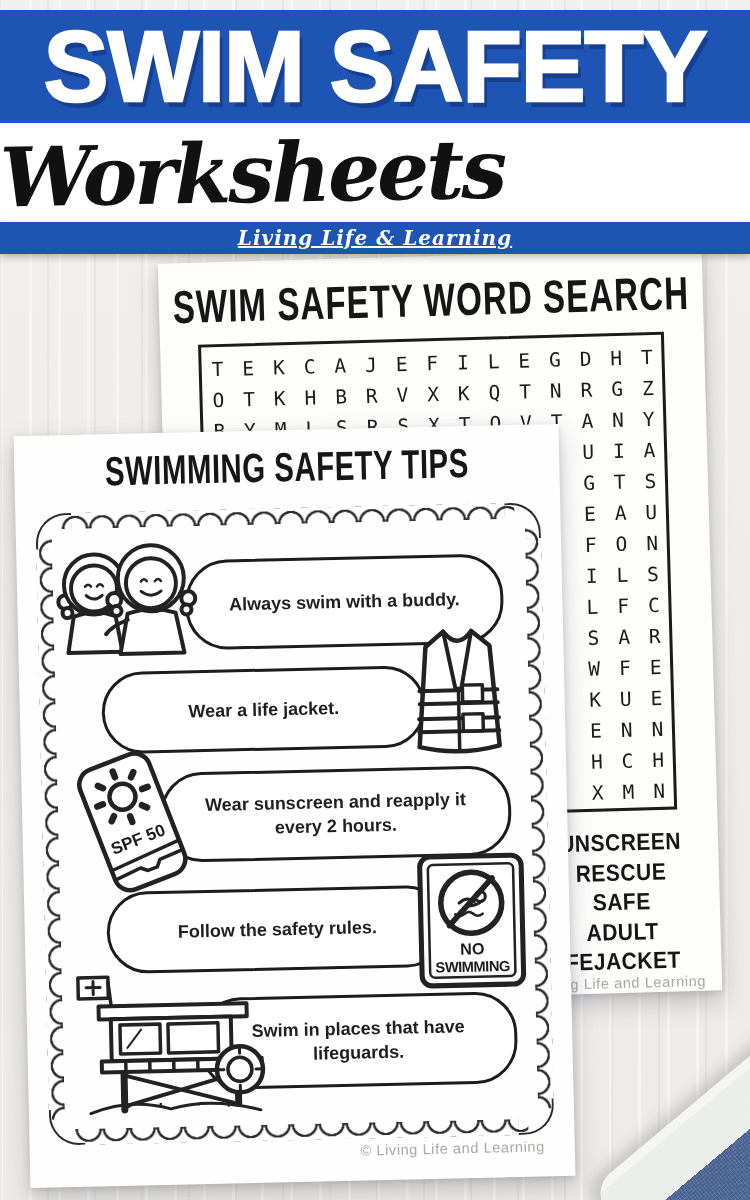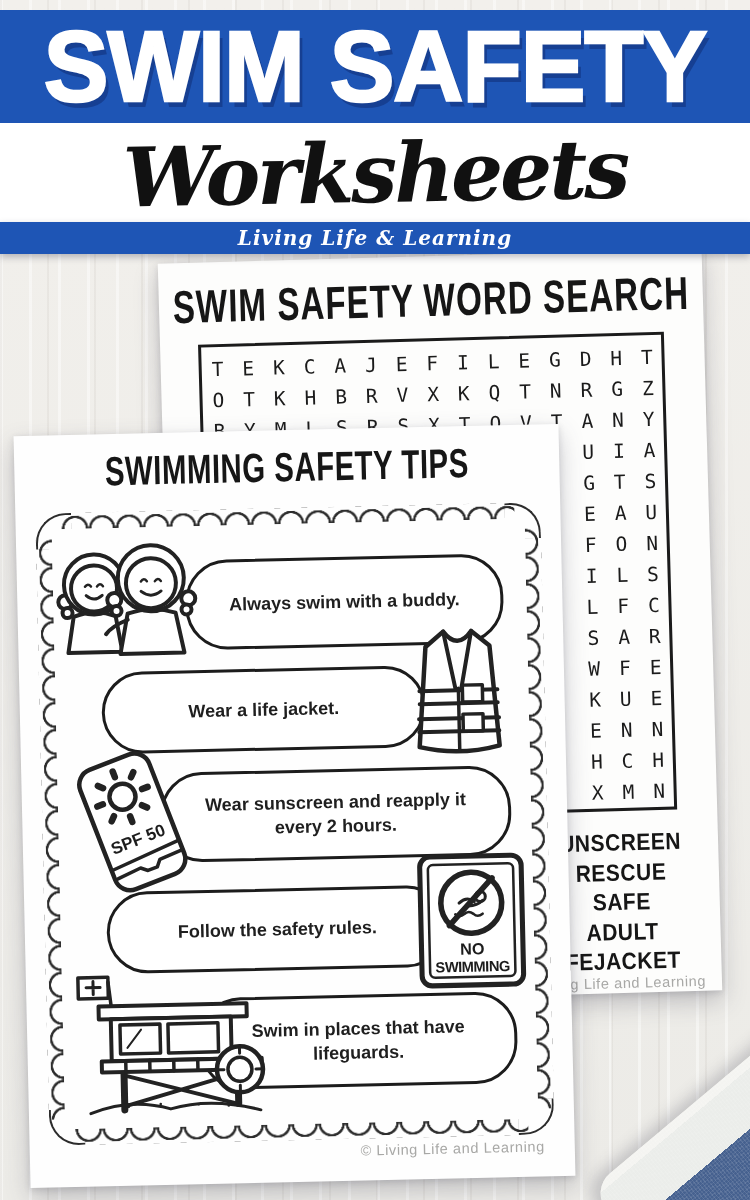--- a/index.html
+++ b/index.html
@@ -13,26 +13,26 @@
   }
   
   .band{position:absolute;left:0;right:0;z-index:6;}
   .band-blue{top:10px;height:114px;background:#1e55b5;display:flex;align-items:center;justify-content:center;}
   .main-title{
     color:#fff;font-size:97px;font-weight:700;letter-spacing:-1px;white-space:nowrap;
     -webkit-text-stroke:2.5px #ffffff;
     text-shadow:4px 5px 0 rgba(14,38,105,0.45);
     transform:scaleY(1.04);
   }
-  .band-white{top:123px;height:99px;background:#ffffff;display:flex;align-items:center;justify-content:center;}
+  .band-white{top:123px;height:99px;background:#ffffff;display:flex;align-items:center;justify-content:flex-start;}
   .script{font-family:"DejaVu Serif","Liberation Serif",serif;font-style:italic;font-weight:700;}
   .sub-title{font-size:82px;color:#111;letter-spacing:-3px;transform:rotate(-1deg);}
   .band-strip{top:222px;height:32px;background:#1e55b5;display:flex;align-items:center;justify-content:center;
     box-shadow:0 3px 7px rgba(40,40,60,0.3);}
-  .brand-script{color:#fff;font-size:20px;letter-spacing:1px;}
+  .brand-script{color:#fff;font-size:20px;letter-spacing:1px;text-decoration:underline;}
   
   .page{position:absolute;background:#fdfdfc;box-shadow:0 10px 24px rgba(70,70,85,.28),0 2px 6px rgba(70,70,85,.18);}
   #wordsearch-page{left:168px;top:256px;width:544px;height:742px;transform:rotate(-1.6deg);z-index:3;}
   #tips-page{left:22px;top:430px;width:545px;height:752px;transform:rotate(-1.3deg);z-index:4;background:#fefefe;}
   .sheet-title{position:absolute;left:0;right:0;text-align:center;font-weight:700;color:#161616;}
   #ws-title{top:24px;font-size:35px;letter-spacing:1px;transform:scale(.95,1.32);}
   #tips-title{top:20px;font-size:31px;letter-spacing:.5px;transform:scale(.95,1.32);}
   
   #ws-grid{position:absolute;left:38px;top:82px;width:466px;height:478px;border:3px solid #1b1b1b;
     padding:7px 0 0 10px;box-sizing:border-box;}

